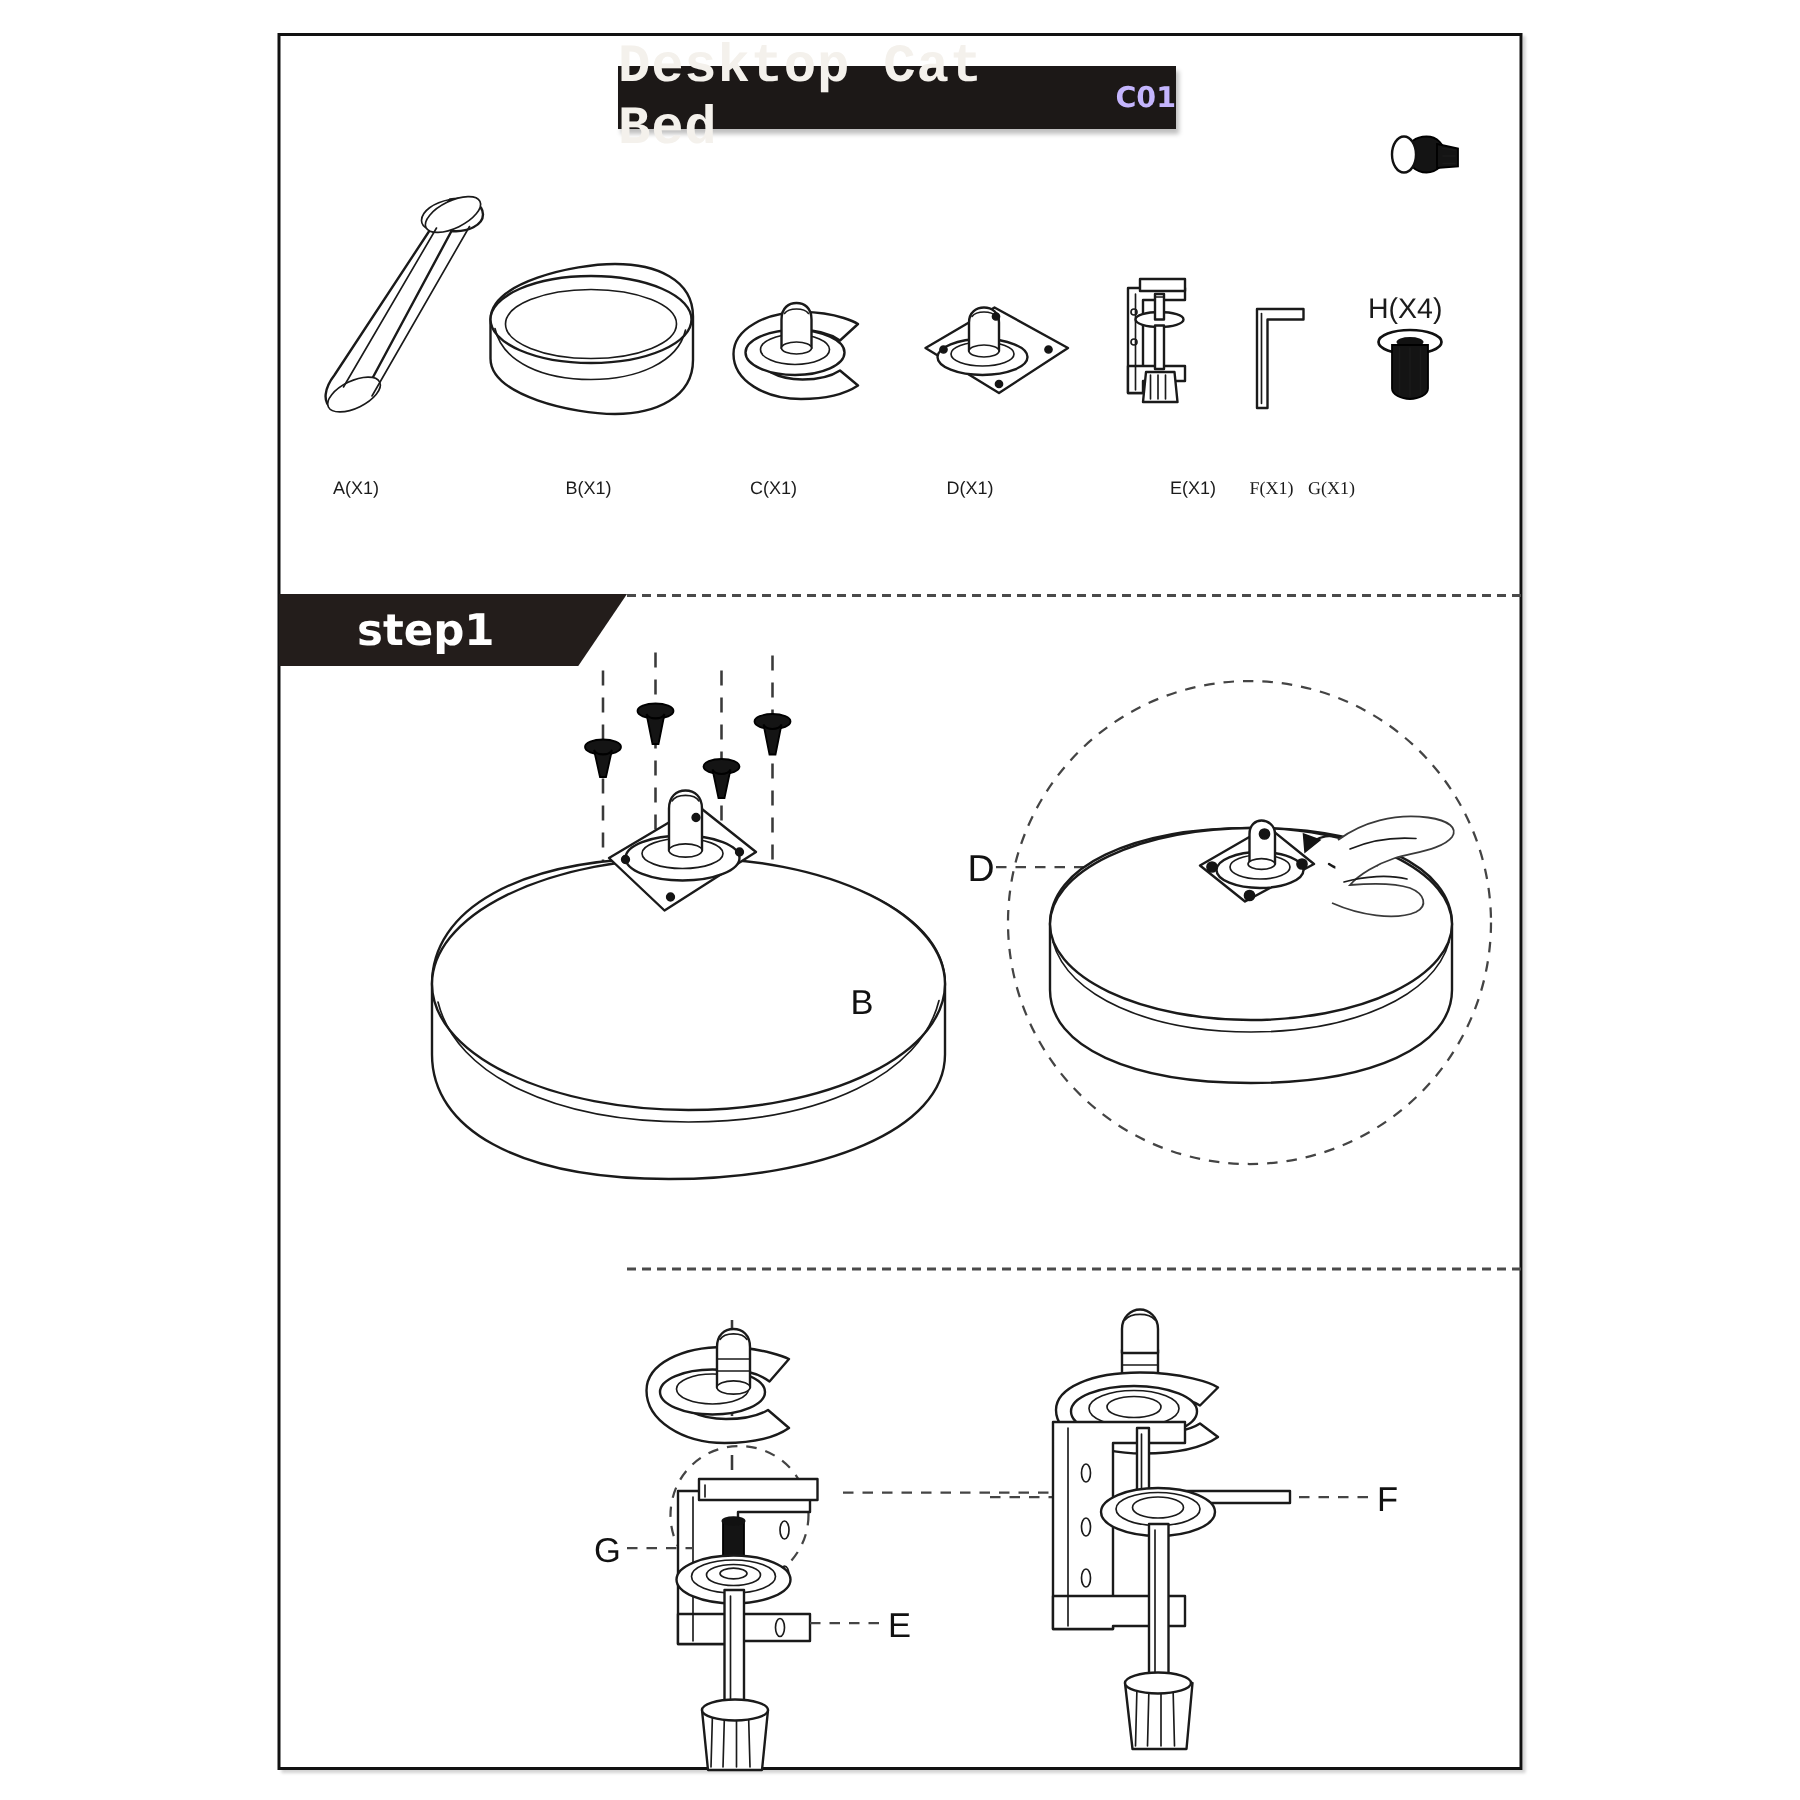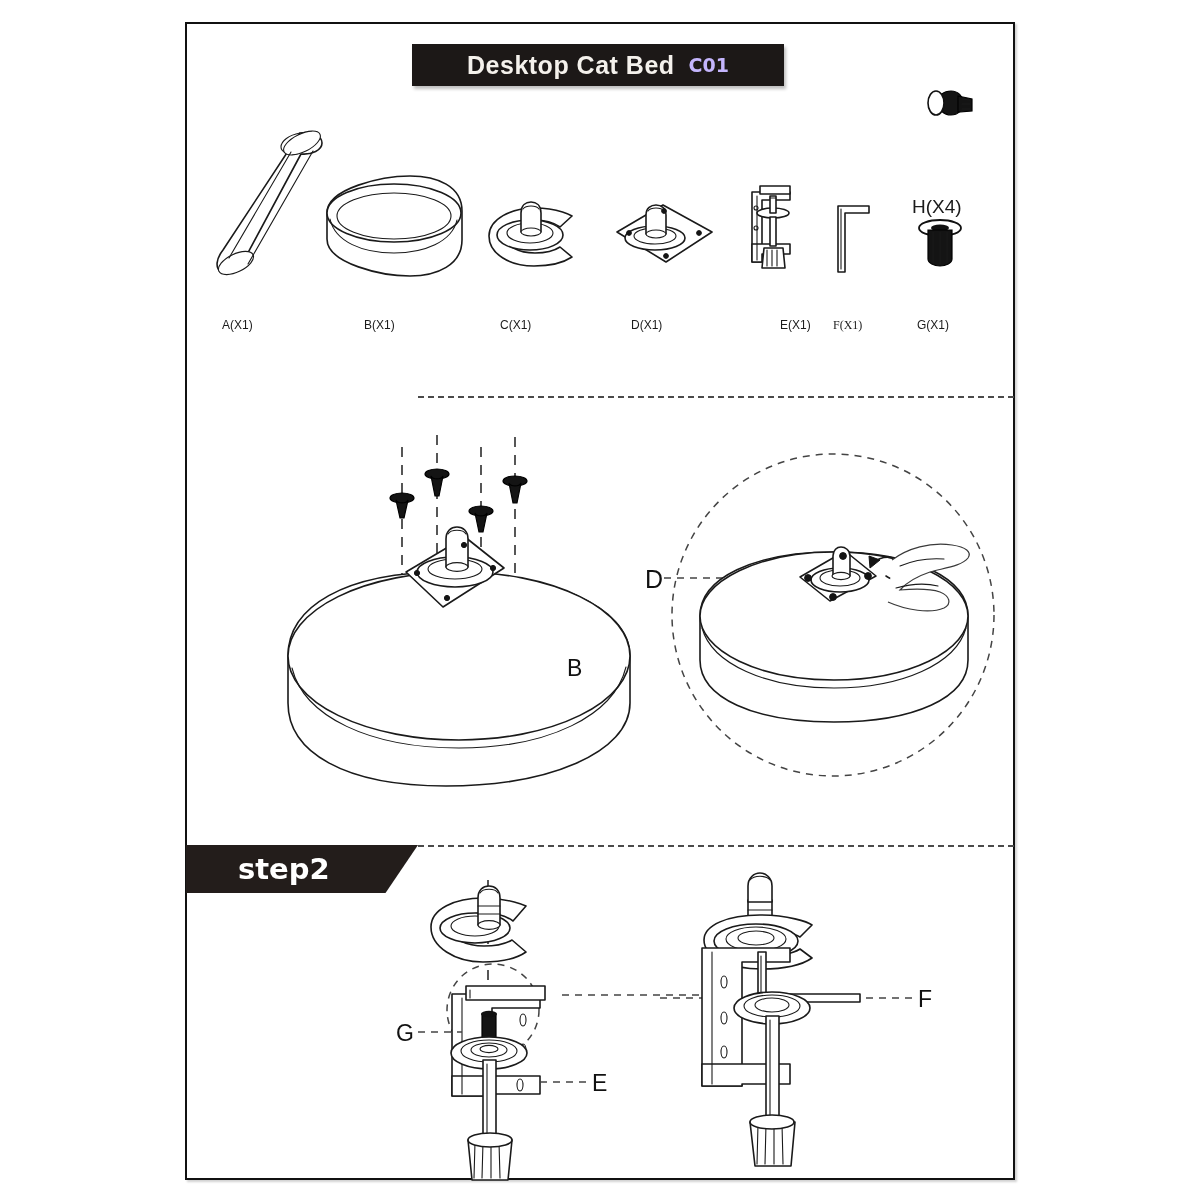--- a/index.html
+++ b/index.html
@@ -35,24 +35,24 @@
     width: 372px;
     height: 42px;
     background: #1c1817;
     box-shadow: 2px 3px 3px rgba(0,0,0,0.25);
     display: flex;
     align-items: center;
     justify-content: center;
   }
   #title-text {
     color: #f4f1ec;
-    font-size: 25px;
+    font-size: 36px;
     font-weight: bold;
     letter-spacing: 0.5px;
-    font-family: Liberation Sans, sans-serif;
+    font-family: Liberation Mono, monospace;
   }
   #title-code {
     color: #c4b5fd;
     font-size: 19px;
     font-weight: bold;
     margin-left: 14px;
     font-family: "DejaVu Sans", sans-serif;
   }
   
   .step-banner {
@@ -106,22 +106,22 @@
 
 <div id="page">
 
   <div id="sheet-border"></div>
 
   <div id="title-banner">
     <span id="title-text">Desktop Cat Bed</span>
     <span id="title-code">C01</span>
   </div>
 
-  <div id="step2-banner" class="step-banner">
-    <span>step2</span>
+  <div id="step1-banner" class="step-banner">
+    <span>step1</span>
   </div>
 
   <div id="divider-1" class="section-divider"></div>
   <div id="divider-2" class="section-divider"></div>
 
   <svg id="art" width="1200" height="1200" viewBox="0 0 1200 1200">
     <defs>
       <style>
         .ln  { fill:none; stroke:#1a1a1a; stroke-width:1.6; stroke-linejoin:round; stroke-linecap:round; }
         .lnT { fill:none; stroke:#1a1a1a; stroke-width:1.1; stroke-linejoin:round; stroke-linecap:round; }
@@ -373,26 +373,26 @@
       <ellipse class="wh" cx="772" cy="1122" rx="22" ry="7"></ellipse>
 
       <path class="dashF" d="M866 998 L912 998"></path>
     </g>
 
     <path class="dashF" d="M418 1032 L462 1032"></path>
     <path class="dashF" d="M540 1082 L586 1082"></path>
   </svg>
 
   <div class="part-label" style="left:222px; top:318px;">A(X1)</div>
-  <div class="part-label" style="left:364px; top:318px;">B(X1)</div>
+  <div class="part-label" style="left:377px; top:318px;">B(X1)</div>
   <div class="part-label" style="left:500px; top:318px;text-align:center;">C(X1)</div>
   <div class="part-label" style="left:631px; top:318px;">D(X1)</div>
   <div class="part-label" style="left:780px; top:318px;">E(X1)</div>
   <div class="part-label" style="left:833px; top:318px;font-family:Liberation Serif, serif;">F(X1)</div>
-  <div class="part-label" style="left:917px; top:318px;">G(X1)</div>
+  <div class="part-label" style="left:872px; top:318px;font-family:Liberation Serif, serif;">G(X1)</div>
   <div class="part-label" style="left:912px; top:162px; font-size:19px;margin-top:34px;">H(X4)</div>
 
   <div class="callout" style="left:567px; top:655px; font-size:23px;">B</div>
   <div class="callout" style="left:645px; top:565px; font-size:25px;">D</div>
 
   <div class="callout" style="left:396px; top:1020px; font-size:23px;">G</div>
   <div class="callout" style="left:592px; top:1070px; font-size:23px;">E</div>
   <div class="callout" style="left:918px; top:986px; font-size:23px;">F</div>
 
 </div>

